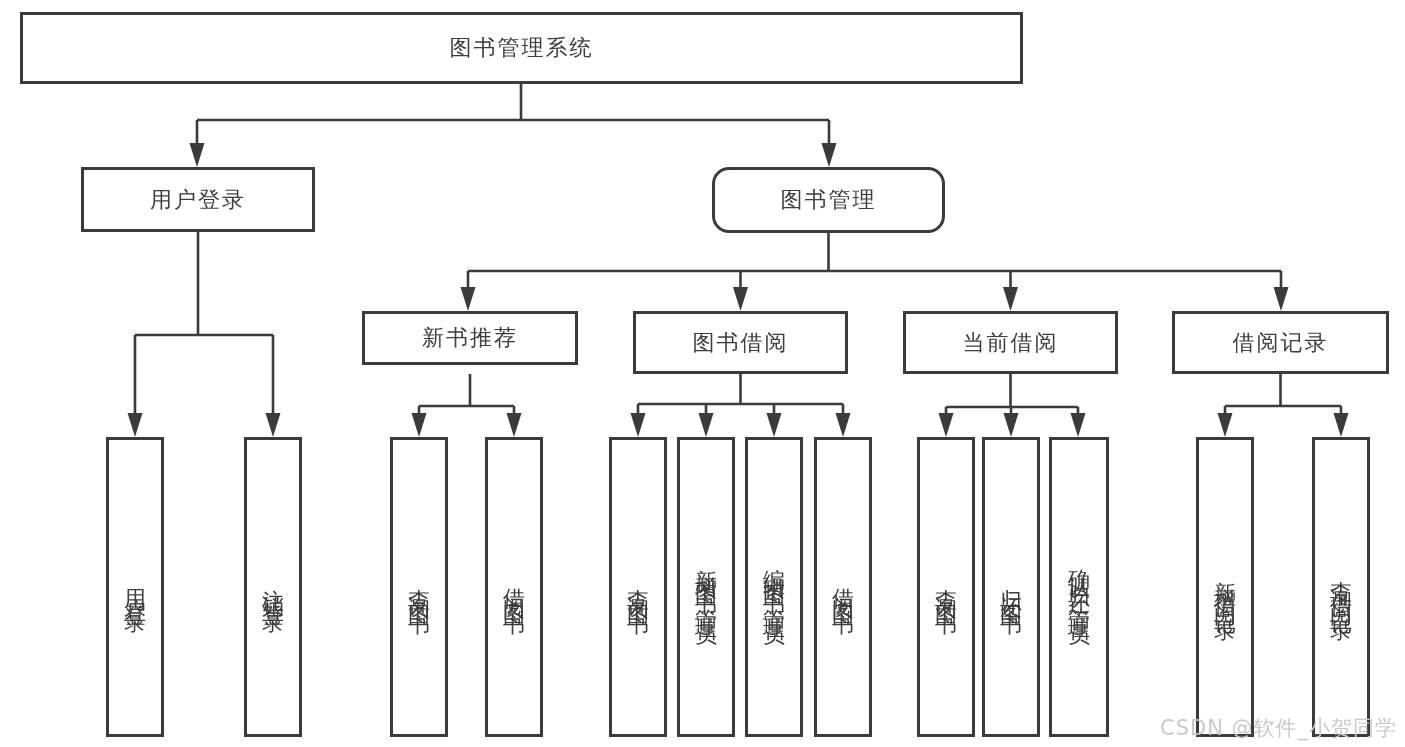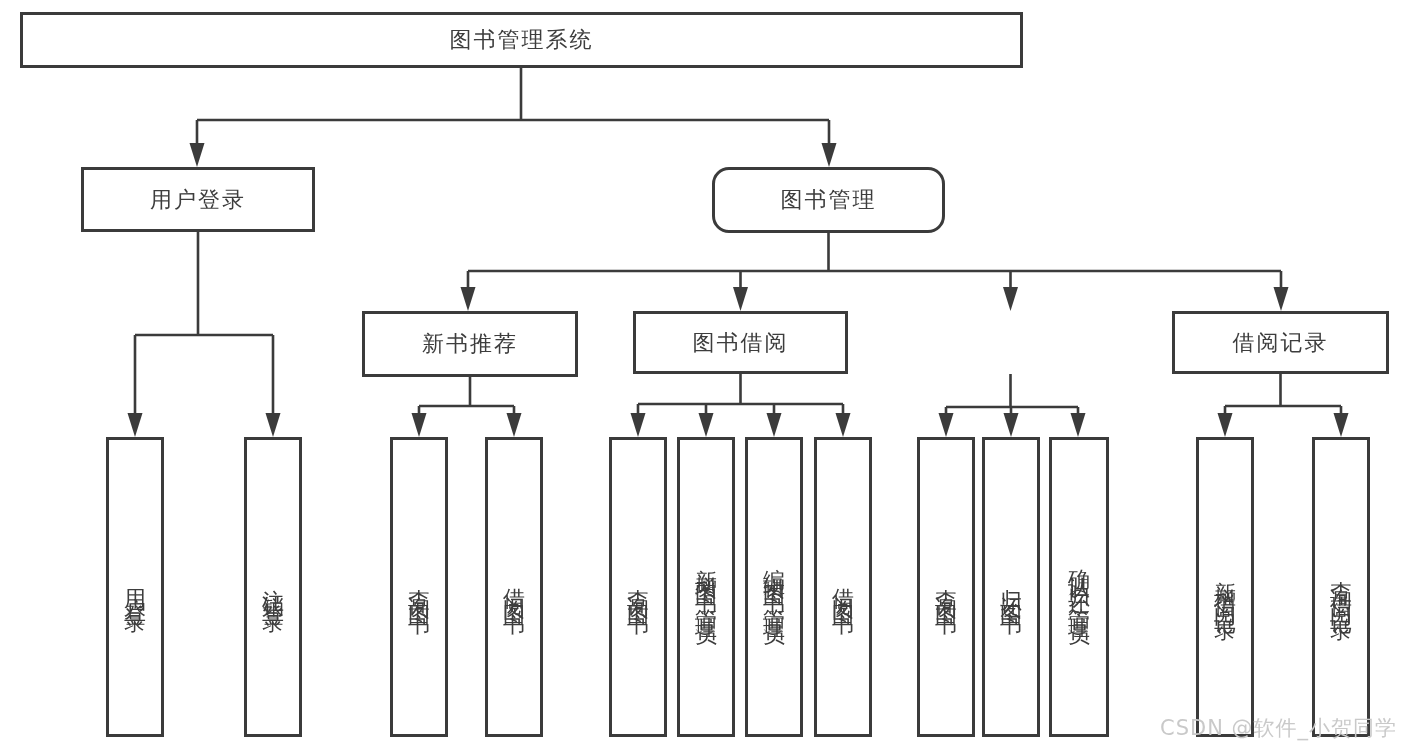--- a/index.html
+++ b/index.html
@@ -30,26 +30,26 @@
   }
   .node .lbl { white-space: nowrap; letter-spacing: 2px; }
   .node.v .lbl {
     writing-mode: vertical-rl;
     text-orientation: mixed;
     letter-spacing: 8px;
     white-space: normal;
     line-height: 1;
   }
   
-  .n-root { left: 20px;  top: 12px;  width: 1003px; height: 56px; }
+  .n-root { left: 20px;  top: 12px;  width: 1003px; height: 72px; }
   
   .n-l2a  { left: 81px;  top: 167px; width: 234px;  height: 65px; }
   .n-l2b  { left: 712px; top: 167px; width: 233px;  height: 66px; border-radius: 17px; }
   
-  .n-l3a  { left: 362px;  top: 311px; width: 216px; height: 66px; }
+  .n-l3a  { left: 362px;  top: 311px; width: 216px; height: 54px; }
   .n-l3b  { left: 633px;  top: 311px; width: 215px; height: 63px; }
   .n-l3c  { left: 903px;  top: 311px; width: 215px; height: 63px; }
   .n-l3d  { left: 1172px; top: 311px; width: 217px; height: 63px; }
   
   .leaf   { top: 437px; width: 58px; height: 300px; }
   .n-g1a { left: 106px; }  .n-g1b { left: 244px; }
   .n-g2a { left: 390px; }  .n-g2b { left: 485px; }
   .n-g3a { left: 609px; }  .n-g3b { left: 677px; }
   .n-g3c { left: 745px; }  .n-g3d { left: 814px; }
   .n-g4a { left: 917px; }  .n-g4b { left: 982px; }  .n-g4c { left: 1049px; width: 60px; }
@@ -126,20 +126,23 @@
   <div class="node n-l2b">
     <span class="lbl">图书管理</span>
   </div>
 
   <div class="node n-l3a">
     <span class="lbl">新书推荐</span>
   </div>
   <div class="node n-l3b">
     <span class="lbl">图书借阅</span>
   </div>
+  <div class="node n-l3c">
+    <span class="lbl">当前借阅</span>
+  </div>
   <div class="node n-l3d">
     <span class="lbl">借阅记录</span>
   </div>
 
   <div class="node v leaf n-g1a">
     <span class="lbl">用户登录</span>
   </div>
   <div class="node v leaf n-g1b">
     <span class="lbl">注销登录</span>
   </div>

